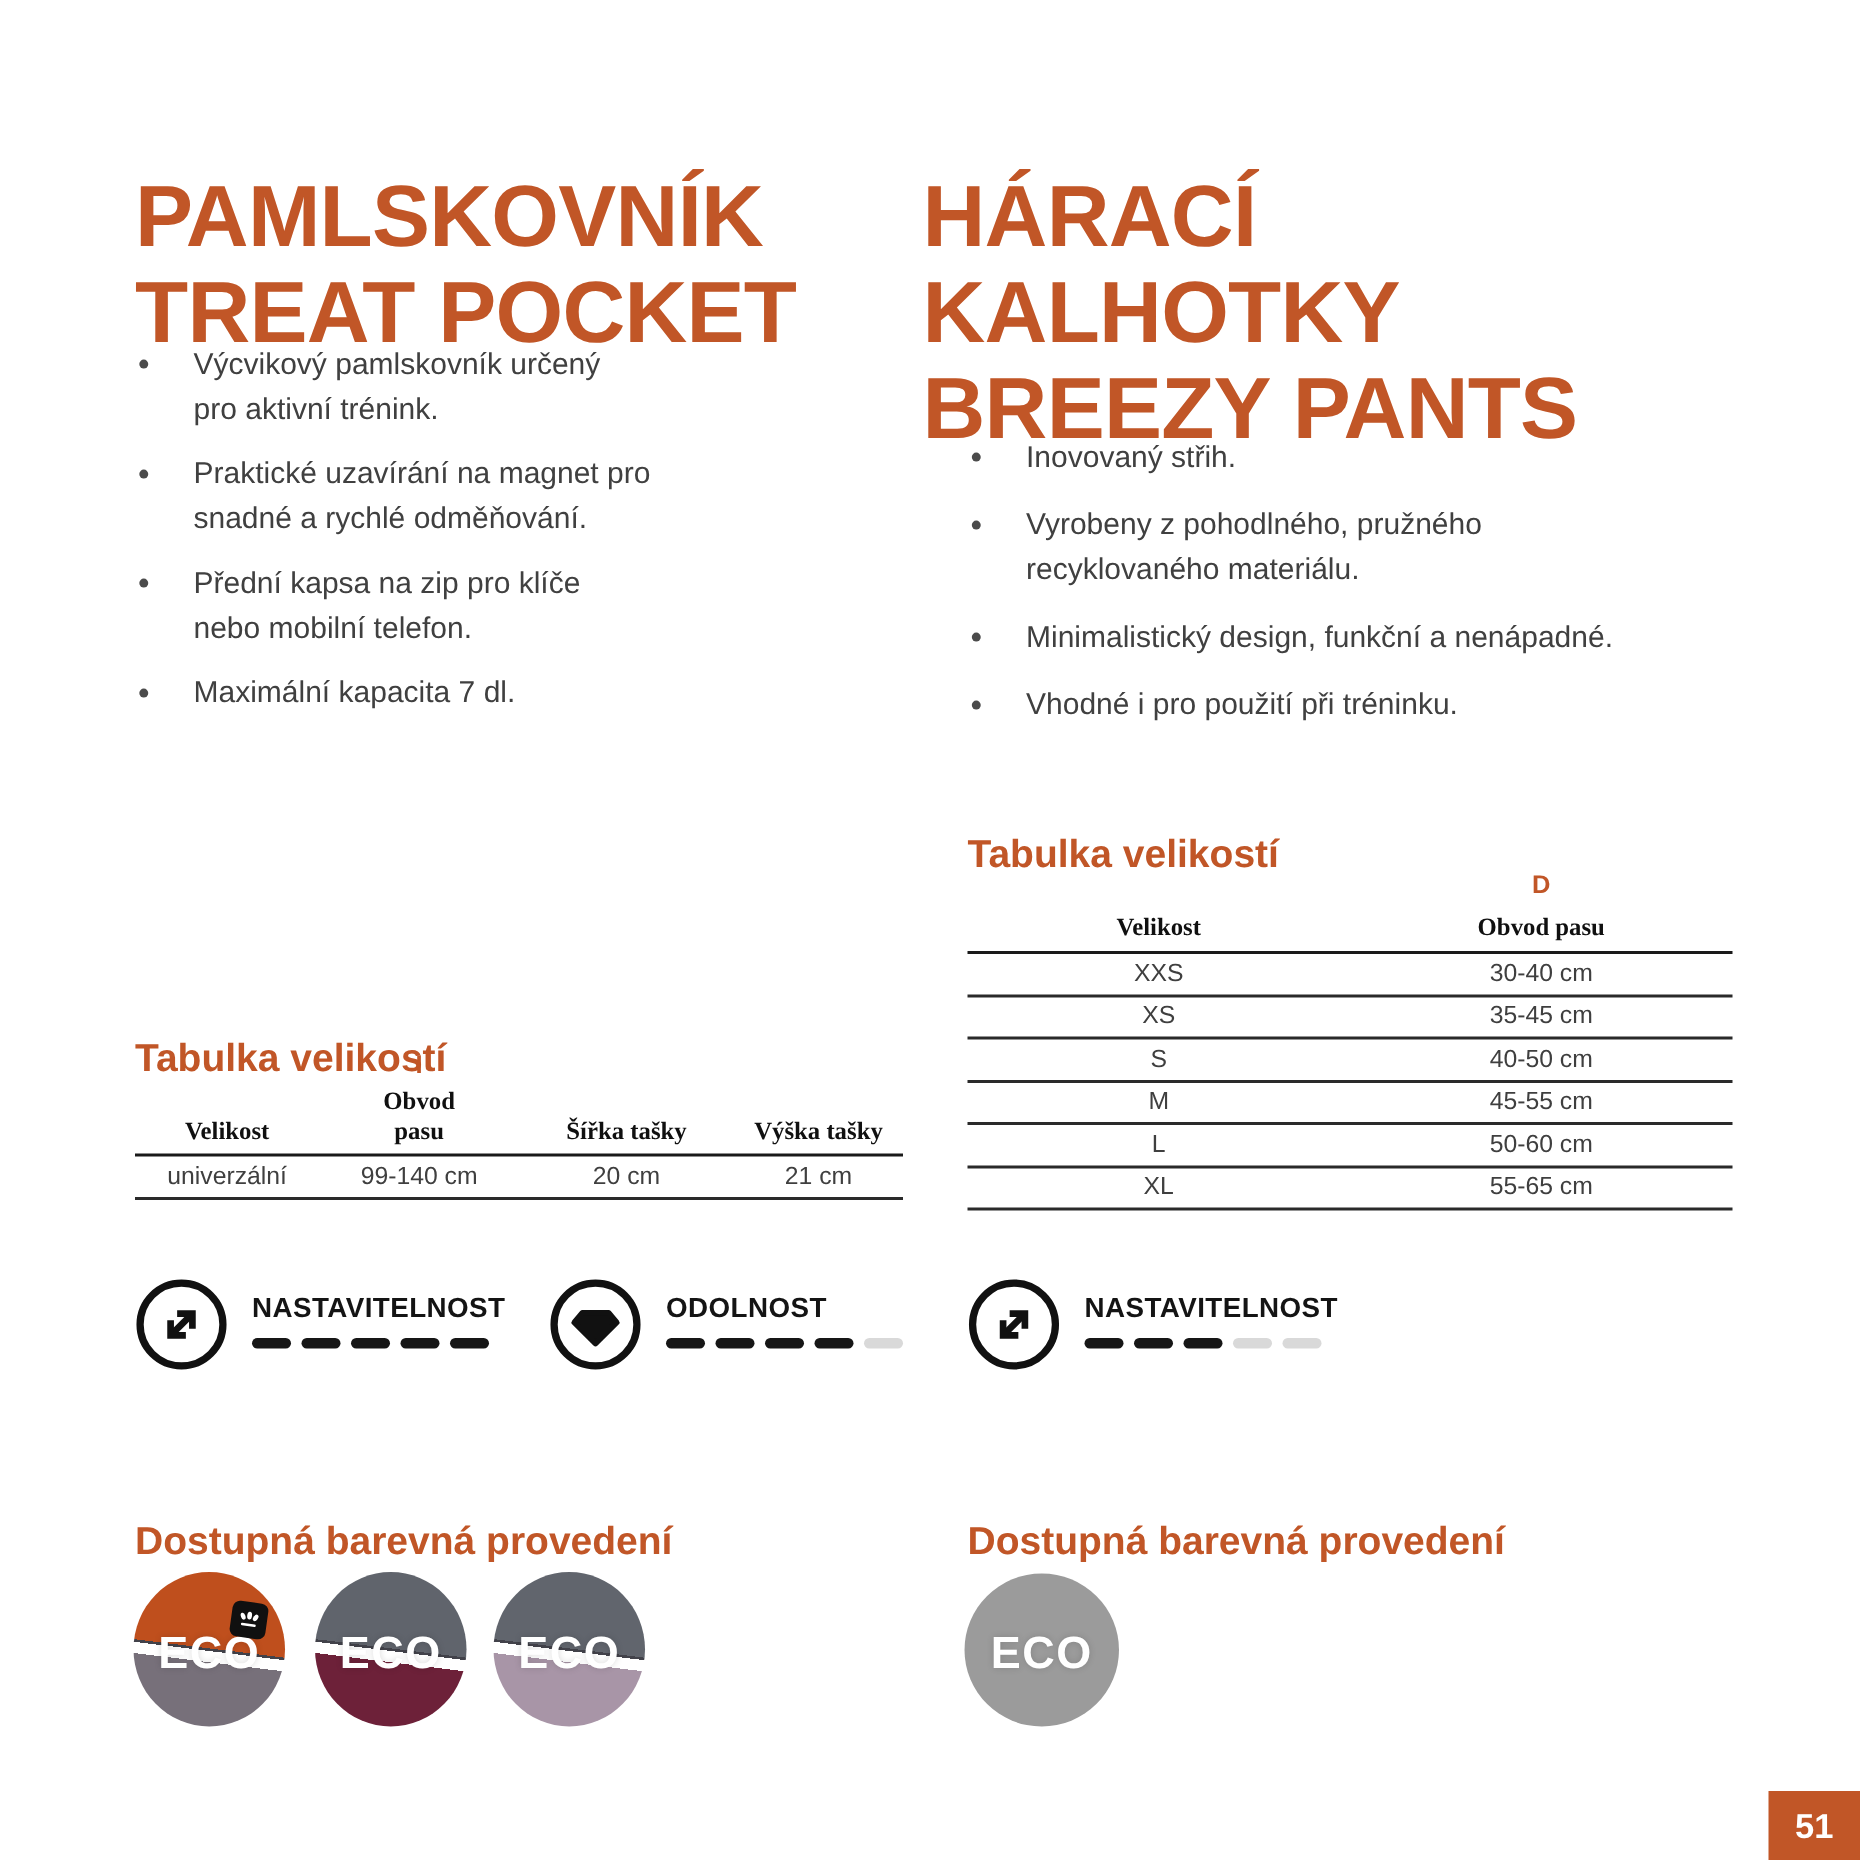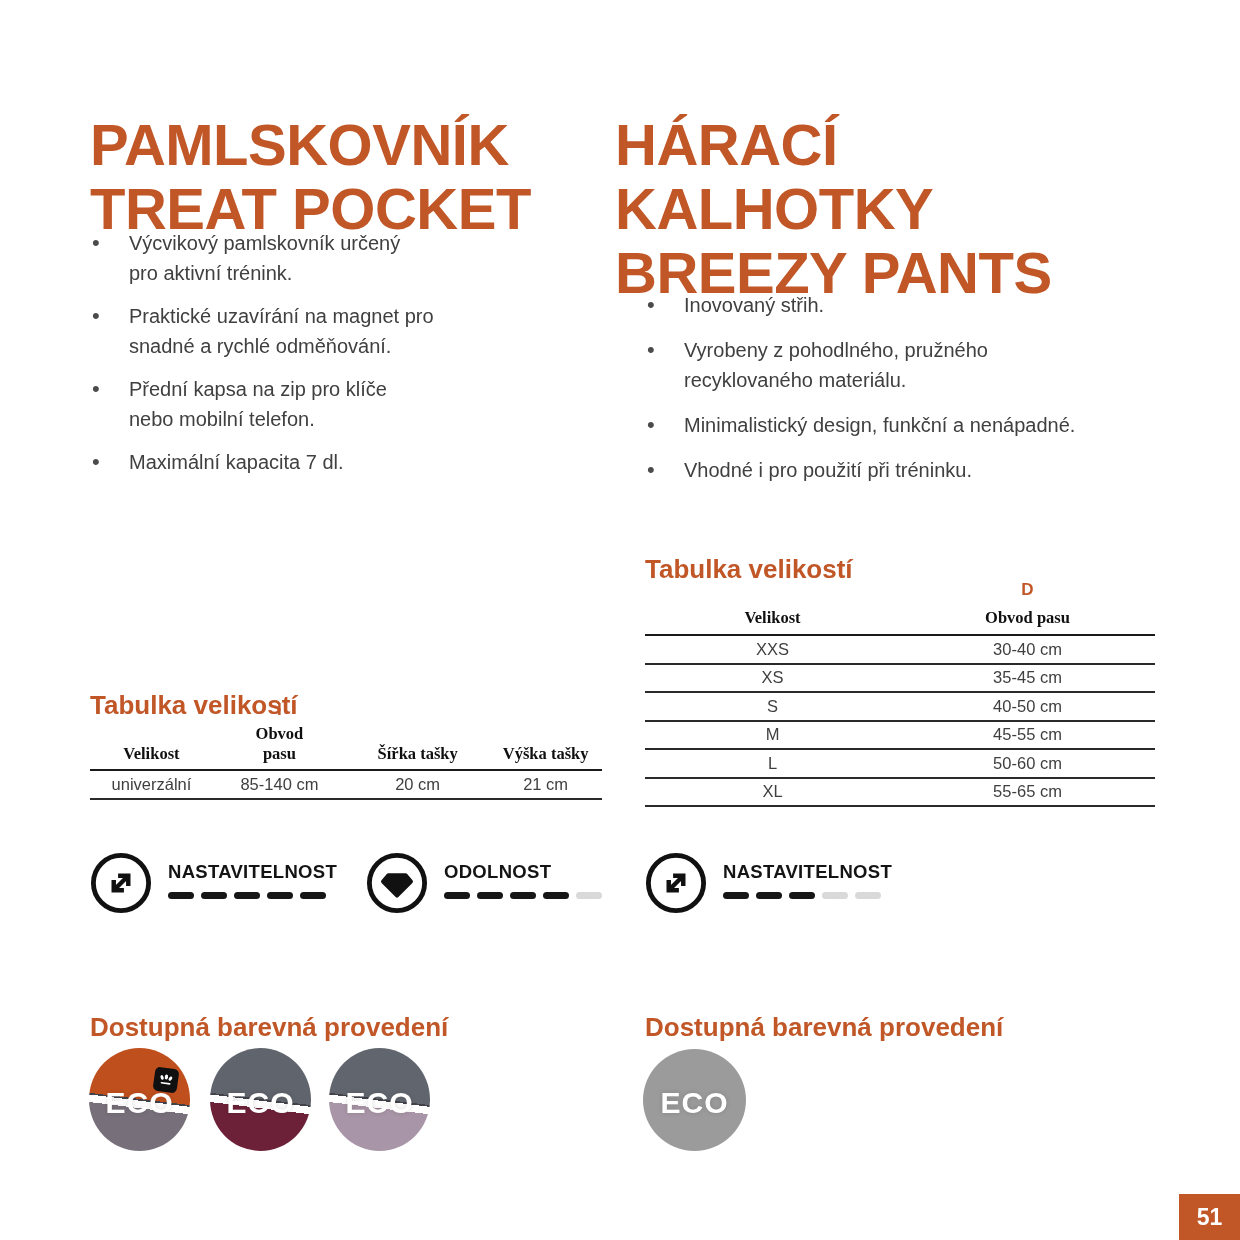--- a/index.html
+++ b/index.html
@@ -110,21 +110,21 @@
     <div class="thead">
         <div class="th">Velikost</div>
         <div class="th">Obvod
 pasu</div>
         <div class="th">Šířka tašky</div>
         <div class="th">Výška tašky</div>
       </div>
     <div class="tbody">
         <div class="tr">
           <div class="td">univerzální</div>
-          <div class="td">85-140 cm</div>
+          <div class="td">99-140 cm</div>
           <div class="td">20 cm</div>
           <div class="td">21 cm</div>
         </div>
       </div>
   </div>
 
   <div class="feature" id="feat-left-1">
     <span class="feature-icon">
       <svg viewBox="0 0 64 64" width="62" height="62">
         <circle cx="32" cy="32" r="28.5" fill="none" stroke="#111" stroke-width="5"></circle>

